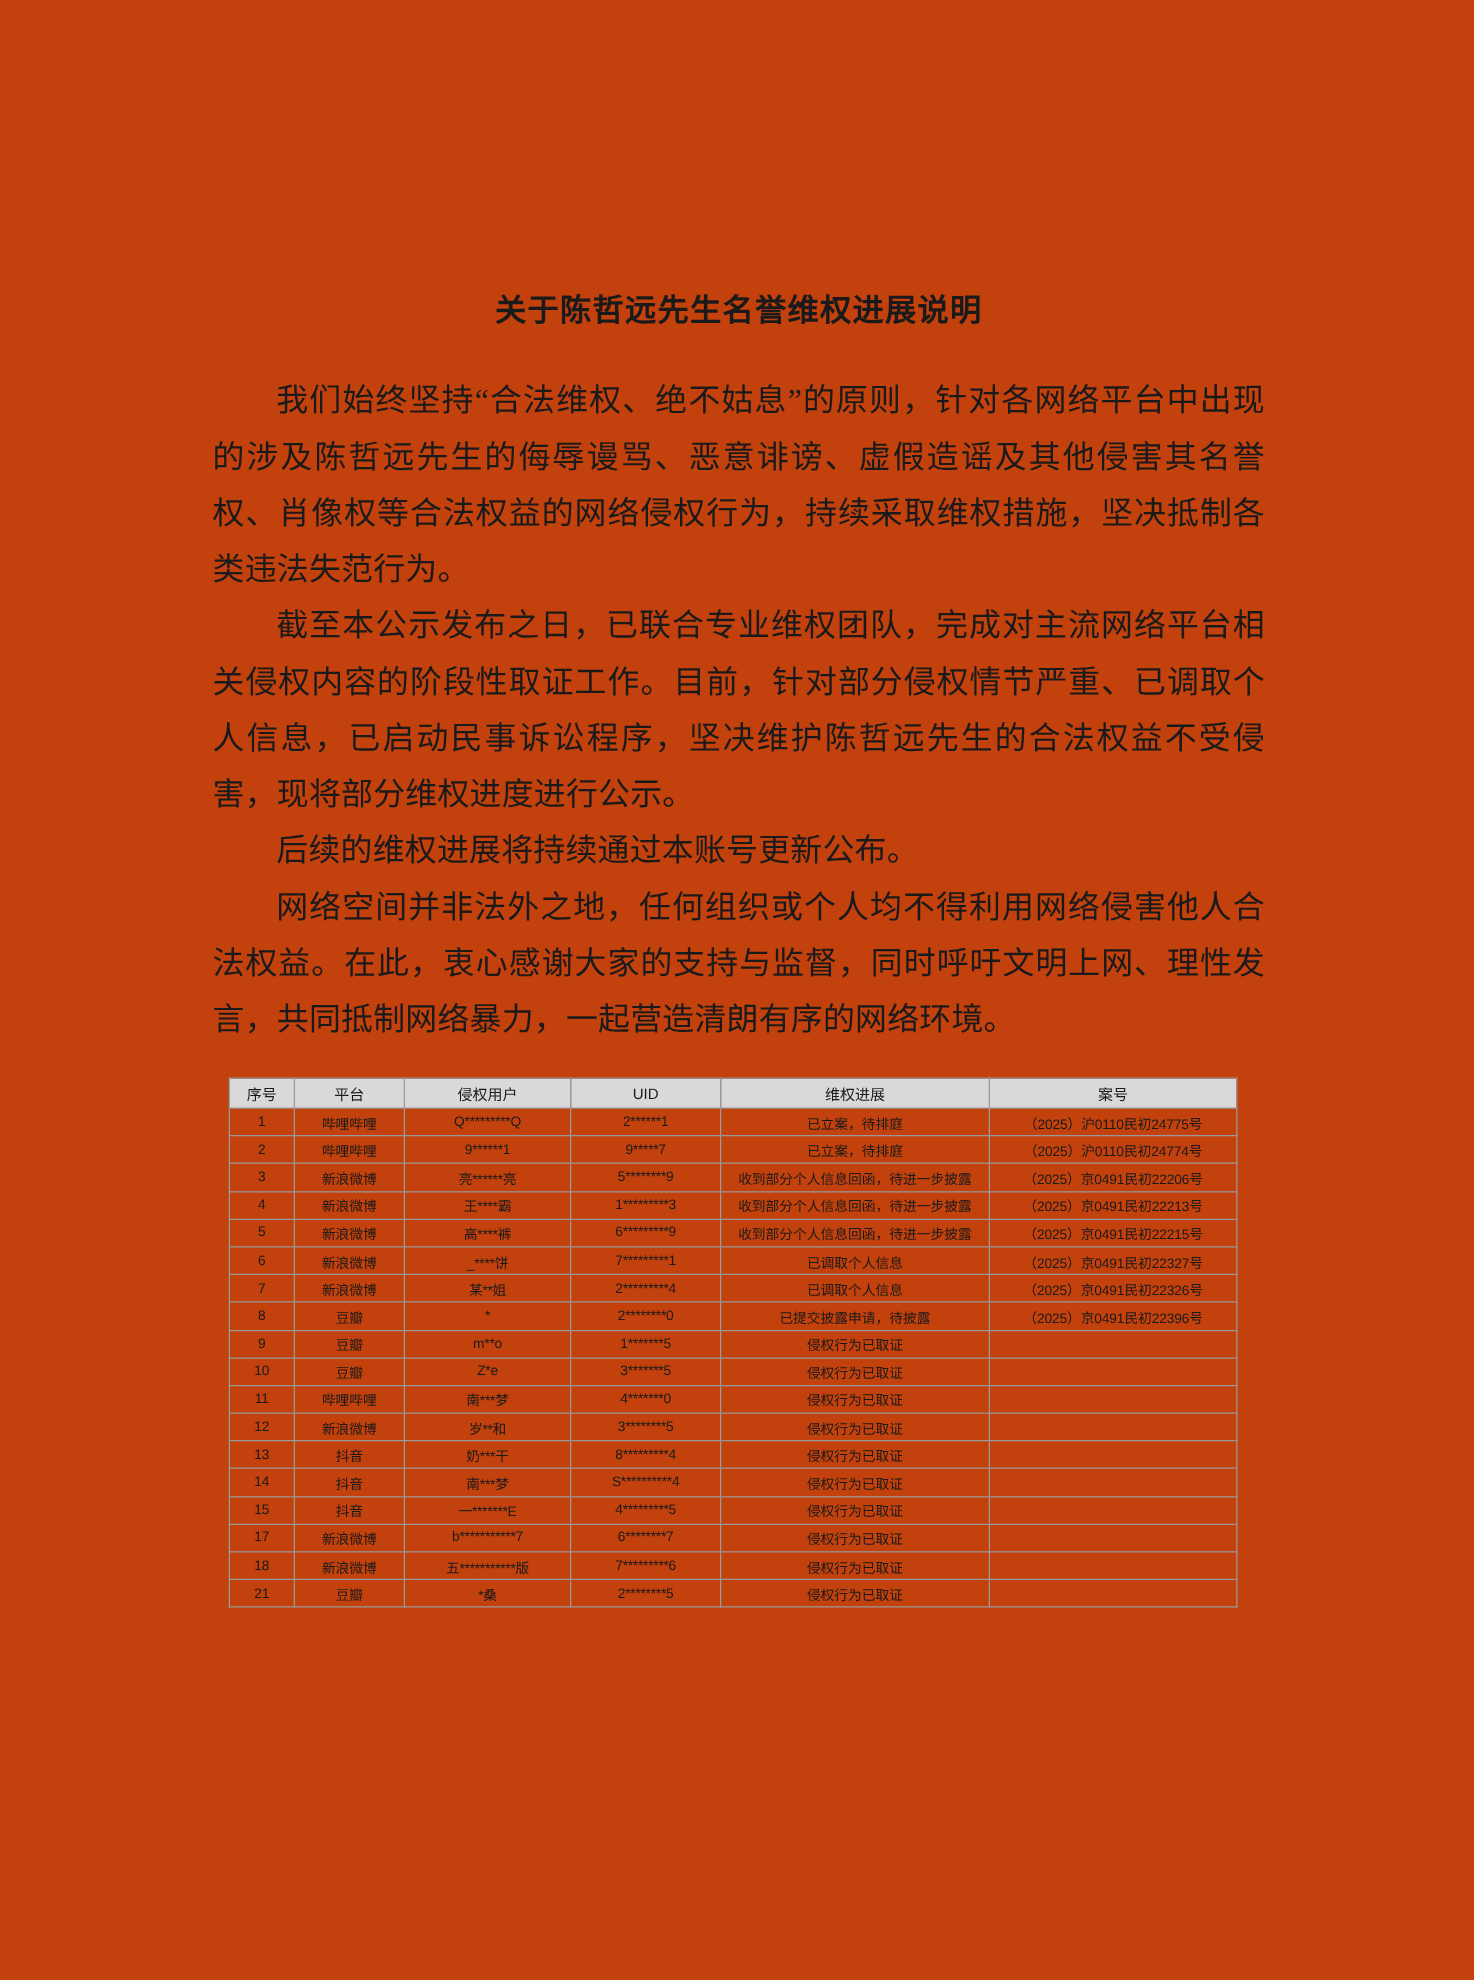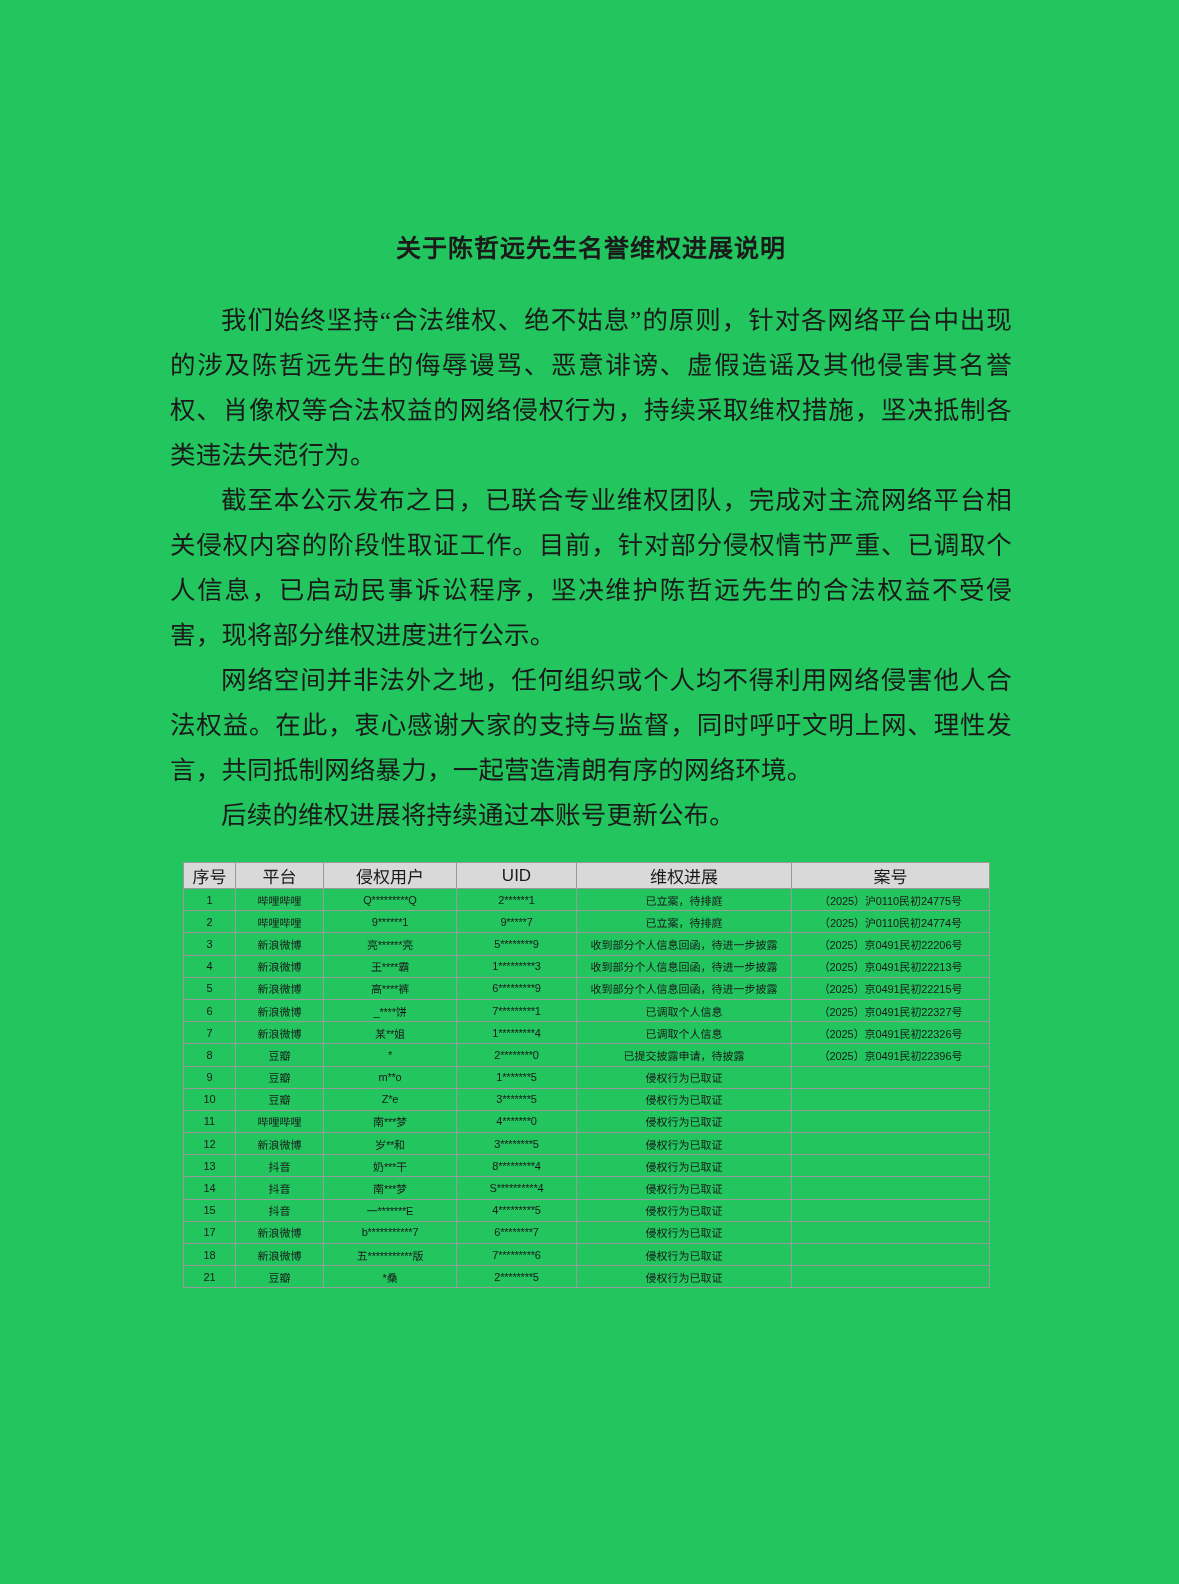--- a/index.html
+++ b/index.html
@@ -13,21 +13,21 @@
     height: 1584px;
     position: relative;
     font-family: "Liberation Serif", "DejaVu Serif", serif;
     color: #1a1a1a;
     overflow: hidden;
   }
 
   .page {
     position: absolute;
     inset: 0;
-    background: #22c55e;
+    background: #c2410c;
   }
 
   .doc-body {
     position: absolute;
     left: 170px;
     top: 228px;
     width: 842px;
   }
 
   .doc-title {
@@ -73,21 +73,21 @@
     height: 21.2px;
     padding: 0 2px;
     color: #1a1a1a;
     white-space: nowrap;
     overflow: hidden;
   }
 
   table.progress-table thead th {
     background: #d9d9d9;
     font-weight: normal;
-    font-size: 17px;
+    font-size: 12px;
     height: 23px;
   }
 
   
   .col-idx      { width: 52px; }
   .col-platform { width: 88px; }
   .col-user     { width: 133px; }
   .col-uid      { width: 120px; }
   .col-progress { width: 215px; }
   .col-case     { width: 198px; }
@@ -104,22 +104,22 @@
 </head>
 <body>
 
 <div class="page">
 
   <div class="doc-body">
     <h1 class="doc-title">关于陈哲远先生名誉维权进展说明</h1>
 
     <p class="doc-para">我们始终坚持“合法维权、绝不姑息”的原则，针对各网络平台中出现的涉及陈哲远先生的侮辱谩骂、恶意诽谤、虚假造谣及其他侵害其名誉权、肖像权等合法权益的网络侵权行为，持续采取维权措施，坚决抵制各类违法失范行为。</p>
     <p class="doc-para">截至本公示发布之日，已联合专业维权团队，完成对主流网络平台相关侵权内容的阶段性取证工作。目前，针对部分侵权情节严重、已调取个人信息，已启动民事诉讼程序，坚决维护陈哲远先生的合法权益不受侵害，现将部分维权进度进行公示。</p>
+    <p class="doc-para">后续的维权进展将持续通过本账号更新公布。</p>
     <p class="doc-para">网络空间并非法外之地，任何组织或个人均不得利用网络侵害他人合法权益。在此，衷心感谢大家的支持与监督，同时呼吁文明上网、理性发言，共同抵制网络暴力，一起营造清朗有序的网络环境。</p>
-    <p class="doc-para">后续的维权进展将持续通过本账号更新公布。</p>
   </div>
 
   <div class="table-wrap">
     <table class="progress-table">
       <colgroup>
         <col class="col-idx">
         <col class="col-platform">
         <col class="col-user">
         <col class="col-uid">
         <col class="col-progress">
@@ -181,21 +181,21 @@
             <td class="cell-platform">新浪微博</td>
             <td class="cell-user">_****饼</td>
             <td class="cell-uid">7*********1</td>
             <td class="cell-progress">已调取个人信息</td>
             <td class="cell-case">（2025）京0491民初22327号</td>
           </tr>
           <tr>
             <td class="cell-index">7</td>
             <td class="cell-platform">新浪微博</td>
             <td class="cell-user">某**姐</td>
-            <td class="cell-uid">1*********4</td>
+            <td class="cell-uid">2*********4</td>
             <td class="cell-progress">已调取个人信息</td>
             <td class="cell-case">（2025）京0491民初22326号</td>
           </tr>
           <tr>
             <td class="cell-index">8</td>
             <td class="cell-platform">豆瓣</td>
             <td class="cell-user">*</td>
             <td class="cell-uid">2********0</td>
             <td class="cell-progress">已提交披露申请，待披露</td>
             <td class="cell-case">（2025）京0491民初22396号</td>

